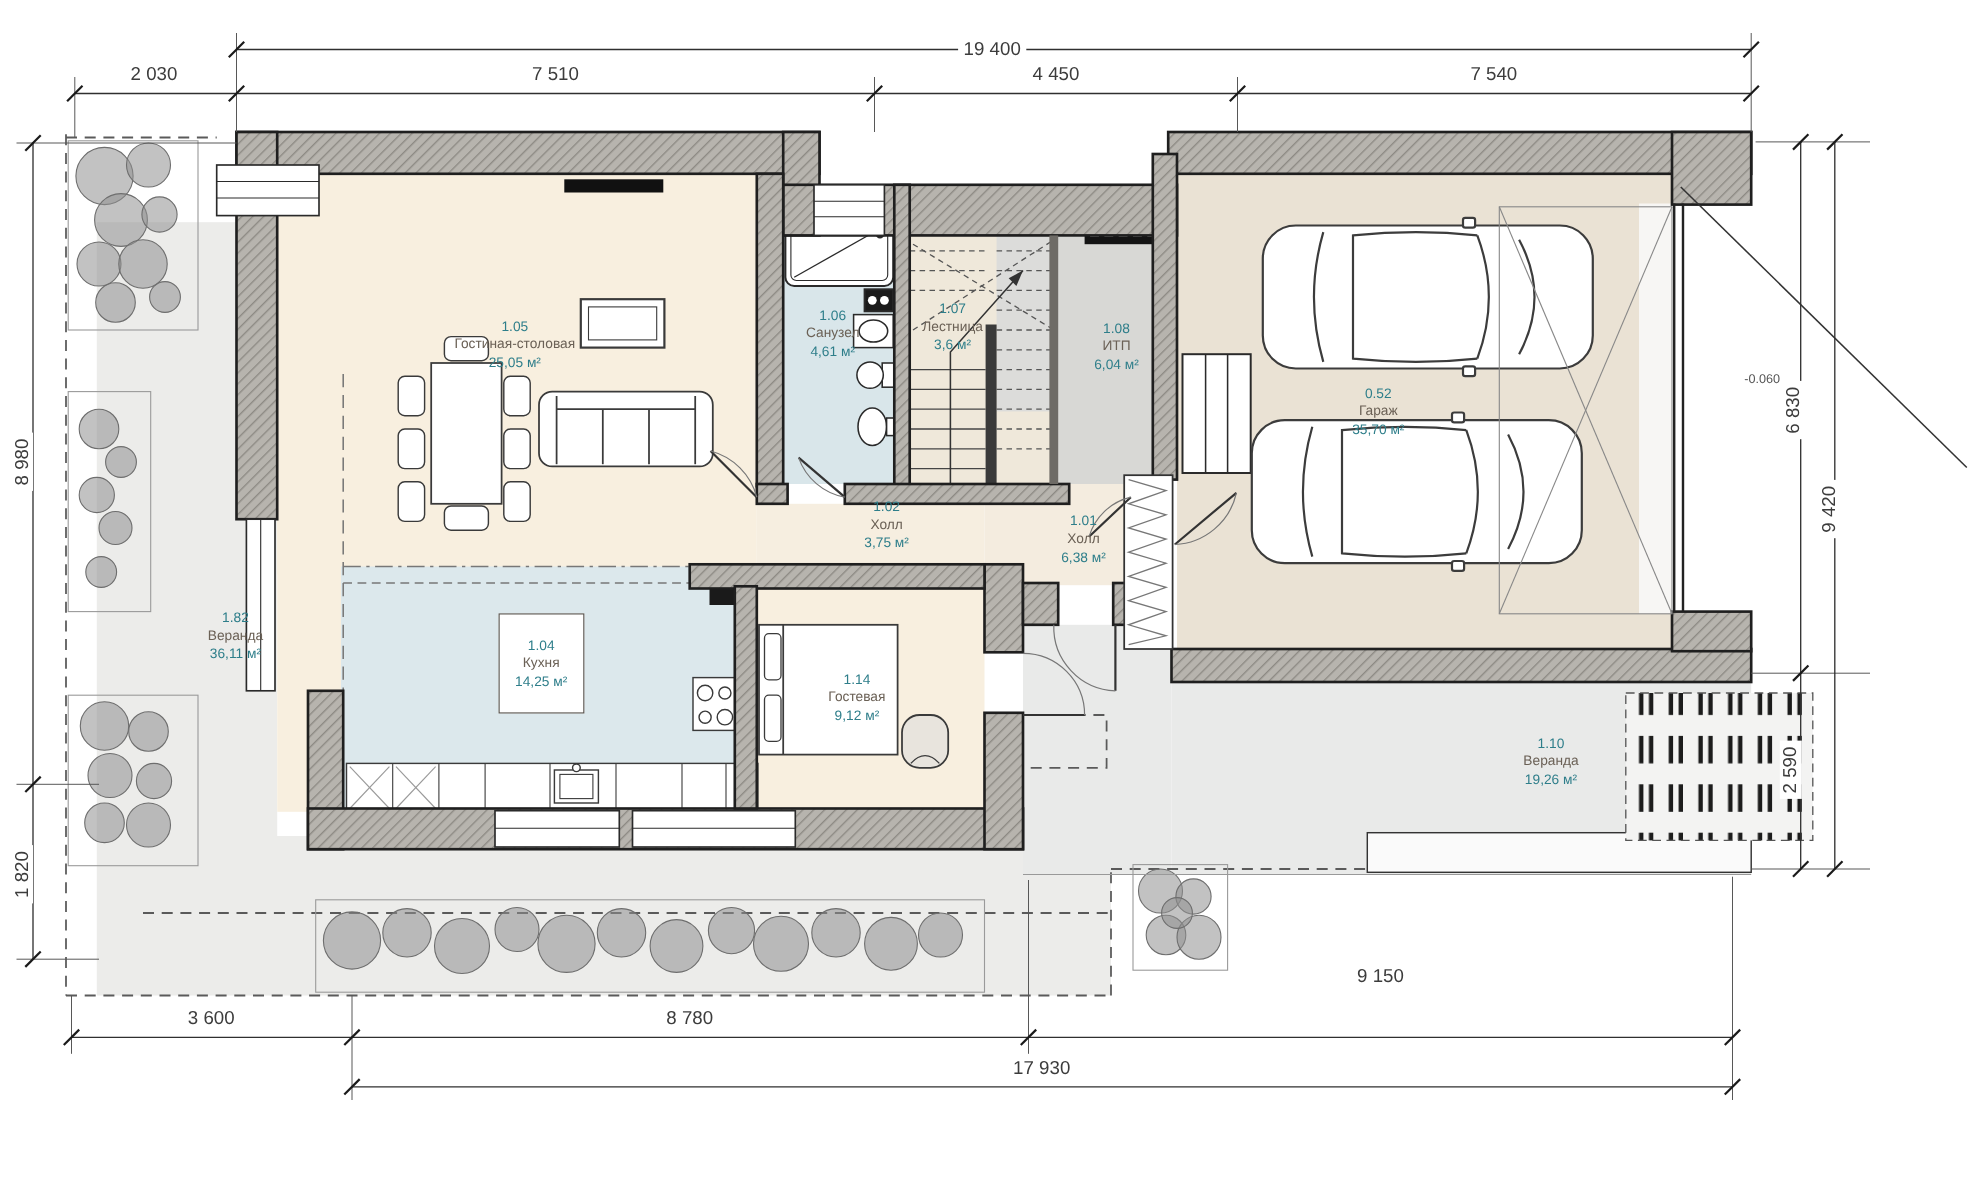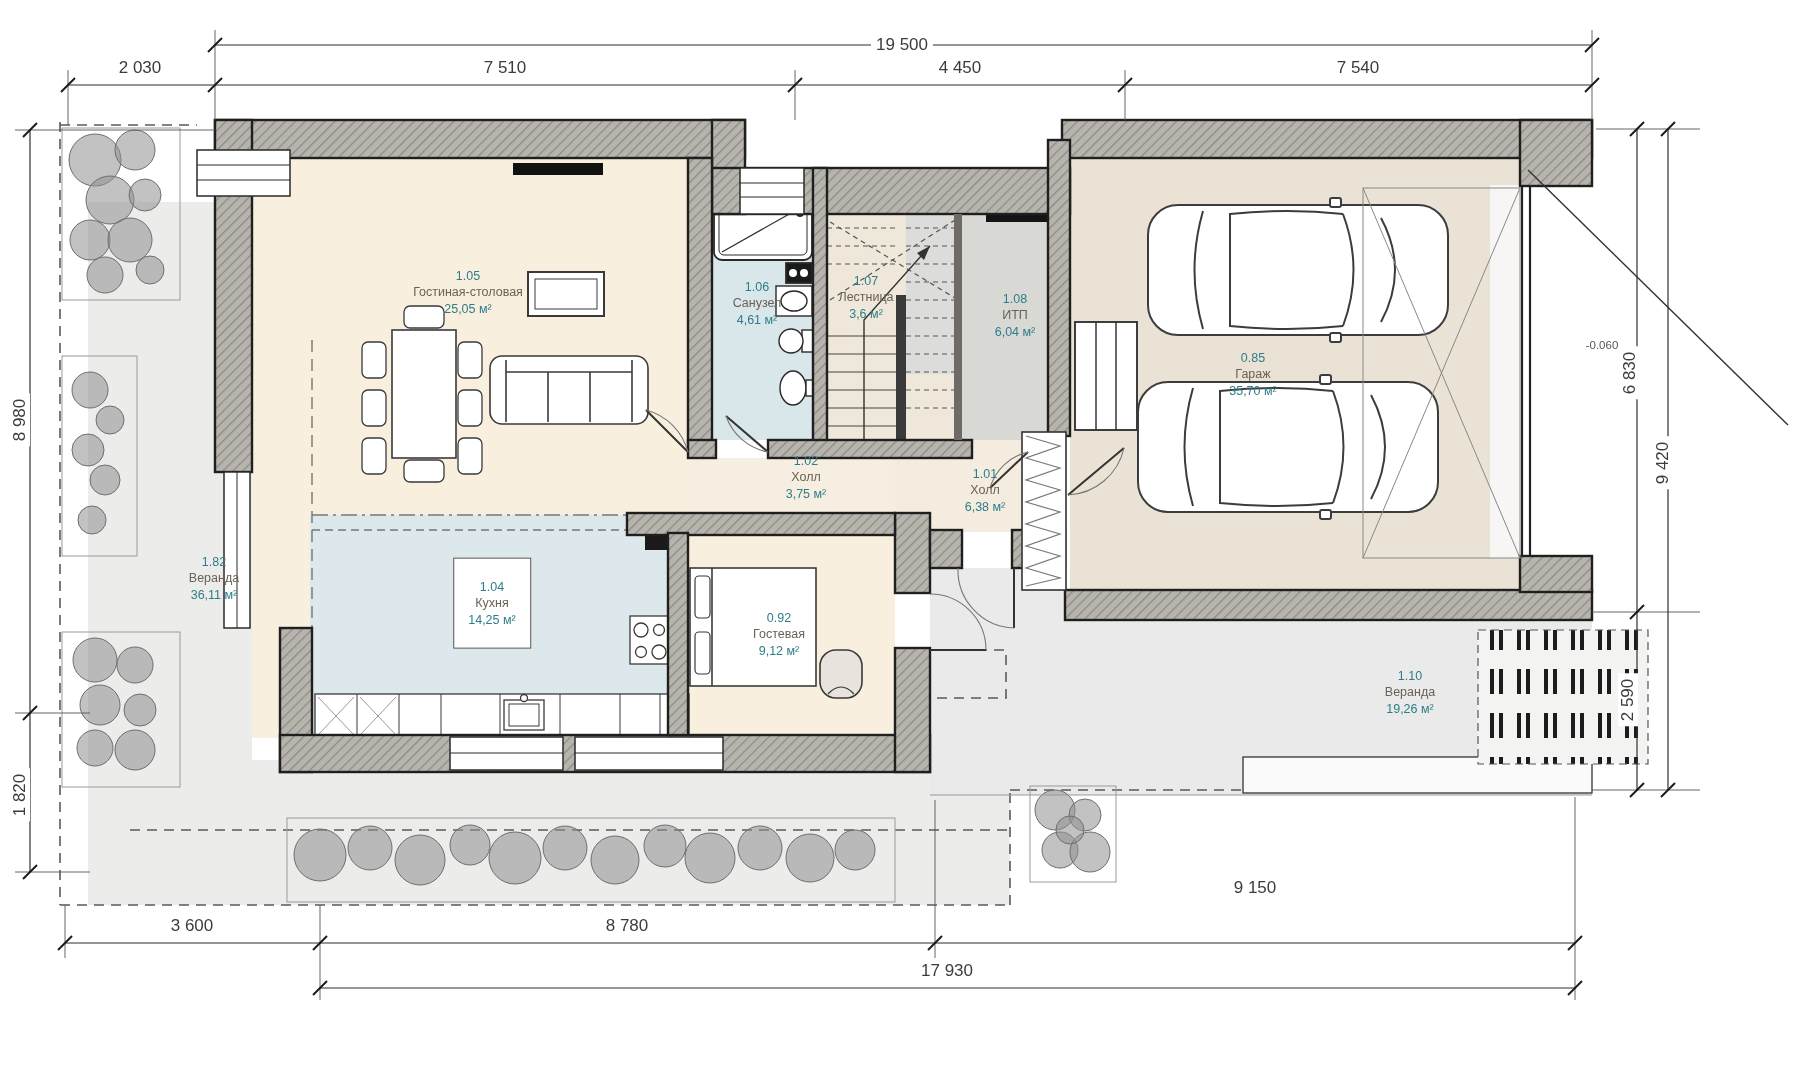--- a/index.html
+++ b/index.html
@@ -427,66 +427,66 @@
   <span class="rl-num">1.01</span>
   <span class="rl-name">Холл</span>
   <span class="rl-area">6,38 м²</span>
 </div>
 <div class="room-label" style="left:806px;top:477px">
   <span class="rl-num">1.02</span>
   <span class="rl-name">Холл</span>
   <span class="rl-area">3,75 м²</span>
 </div>
 <div class="room-label" style="left:779px;top:634px">
-  <span class="rl-num">0.92</span>
+  <span class="rl-num">1.14</span>
   <span class="rl-name">Гостевая</span>
   <span class="rl-area">9,12 м²</span>
 </div>
 <div class="room-label boxed" style="left:492px;top:603px">
   <span class="rl-num">1.04</span>
   <span class="rl-name">Кухня</span>
   <span class="rl-area">14,25 м²</span>
 </div>
-<div class="room-label" style="left:468px;top:292px">
+<div class="room-label" style="left:468px;top:313px">
   <span class="rl-num">1.05</span>
   <span class="rl-name">Гостиная-столовая</span>
   <span class="rl-area">25,05 м²</span>
 </div>
 <div class="room-label" style="left:757px;top:303px">
   <span class="rl-num">1.06</span>
   <span class="rl-name">Санузел</span>
   <span class="rl-area">4,61 м²</span>
 </div>
 <div class="room-label" style="left:866px;top:297px">
   <span class="rl-num">1.07</span>
   <span class="rl-name">Лестница</span>
   <span class="rl-area">3,6 м²</span>
 </div>
 <div class="room-label" style="left:1015px;top:315px">
   <span class="rl-num">1.08</span>
   <span class="rl-name">ИТП</span>
   <span class="rl-area">6,04 м²</span>
 </div>
 <div class="room-label" style="left:1253px;top:374px">
-  <span class="rl-num">0.85</span>
+  <span class="rl-num">0.52</span>
   <span class="rl-name">Гараж</span>
   <span class="rl-area">35,70 м²</span>
 </div>
 <div class="room-label" style="left:1410px;top:692px">
   <span class="rl-num">1.10</span>
   <span class="rl-name">Веранда</span>
   <span class="rl-area">19,26 м²</span>
 </div>
 <div class="room-label" style="left:214px;top:578px">
   <span class="rl-num">1.82</span>
   <span class="rl-name">Веранда</span>
   <span class="rl-area">36,11 м²</span>
 </div>
 
-<div class="dim" style="left:902px;top:45px">19 500</div>
+<div class="dim" style="left:902px;top:45px">19 400</div>
 <div class="dim" style="left:140px;top:68px">2 030</div>
 <div class="dim" style="left:505px;top:68px">7 510</div>
 <div class="dim" style="left:960px;top:68px">4 450</div>
 <div class="dim" style="left:1358px;top:68px">7 540</div>
 <div class="dim v" style="left:20px;top:420px">8 980</div>
 <div class="dim v" style="left:20px;top:795px">1 820</div>
 <div class="dim v" style="left:1630px;top:373px">6 830</div>
 <div class="dim v" style="left:1663px;top:463px">9 420</div>
 <div class="dim v" style="left:1628px;top:700px">2 590</div>
 <div class="dim" style="left:192px;top:926px">3 600</div>

